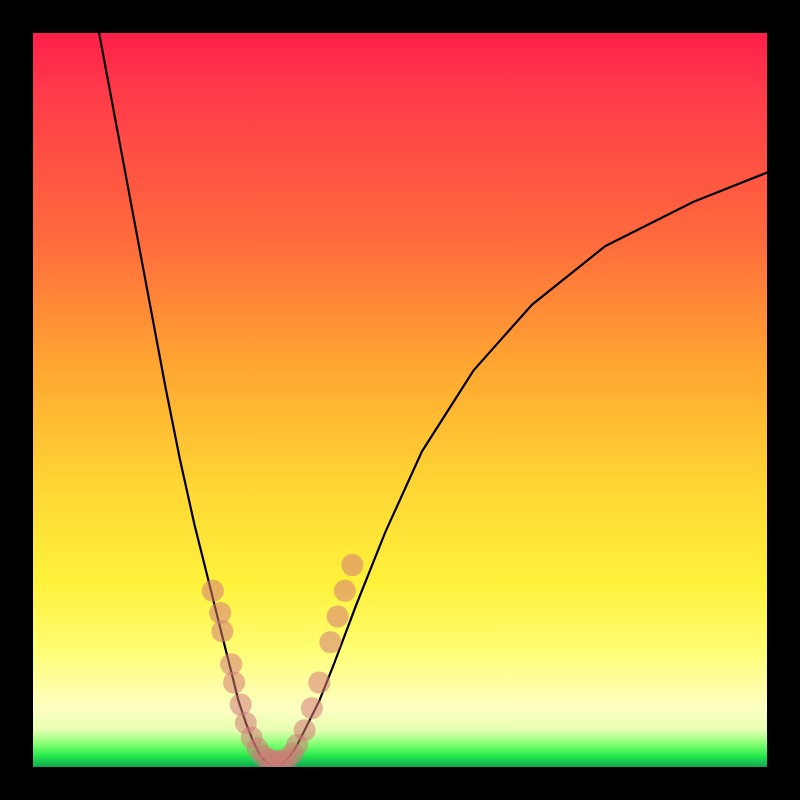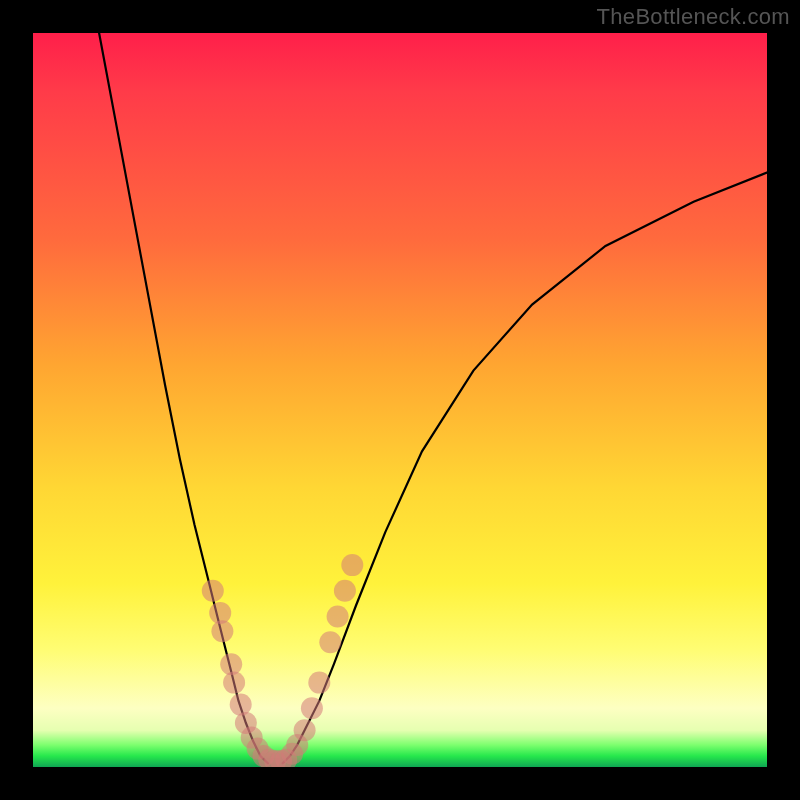--- a/index.html
+++ b/index.html
@@ -69,21 +69,20 @@
     fill: #d37a79;
     fill-opacity: 0.55;
     stroke: none;
   }
 </style>
 </head>
 <body>
 
 <div class="frame">
 
-  <div class="watermark">TheBottleneck.com</div>
 
   <div class="plot-area">
     <svg class="curves" viewBox="0 0 734 734">
       <path id="left-curve" class="curve-line" d="M66.1 0.0 L88.1 117.4 L110.1 234.9 L132.1 352.3 L146.8 425.7 L161.5 491.8 L176.2 550.5 L183.5 579.9 L190.8 609.2 L198.2 638.6 L205.5 667.9 L212.9 690.0 L220.2 708.3 L227.5 723.0 L234.9 730.3"></path>
       <path id="right-curve" class="curve-line" d="M249.6 730.3 L256.9 723.0 L264.2 712.0 L271.6 697.3 L286.3 667.9 L300.9 631.2 L323.0 572.5 L352.3 499.1 L389.0 418.4 L440.4 337.6 L499.1 271.6 L572.5 212.9 L660.6 168.8 L734.0 139.5"></path>
       <g id="dot-layer">
           <circle cx="179.8" cy="557.8" r="11" class="dot"></circle>
           <circle cx="187.2" cy="579.9" r="11" class="dot"></circle>
           <circle cx="189.4" cy="598.2" r="11" class="dot"></circle>
           <circle cx="198.2" cy="631.2" r="11" class="dot"></circle>

